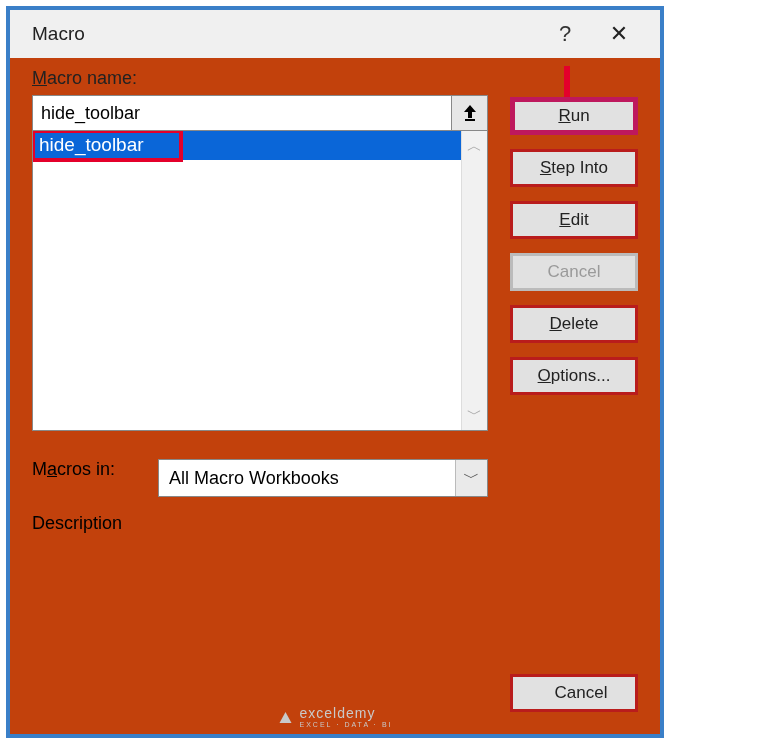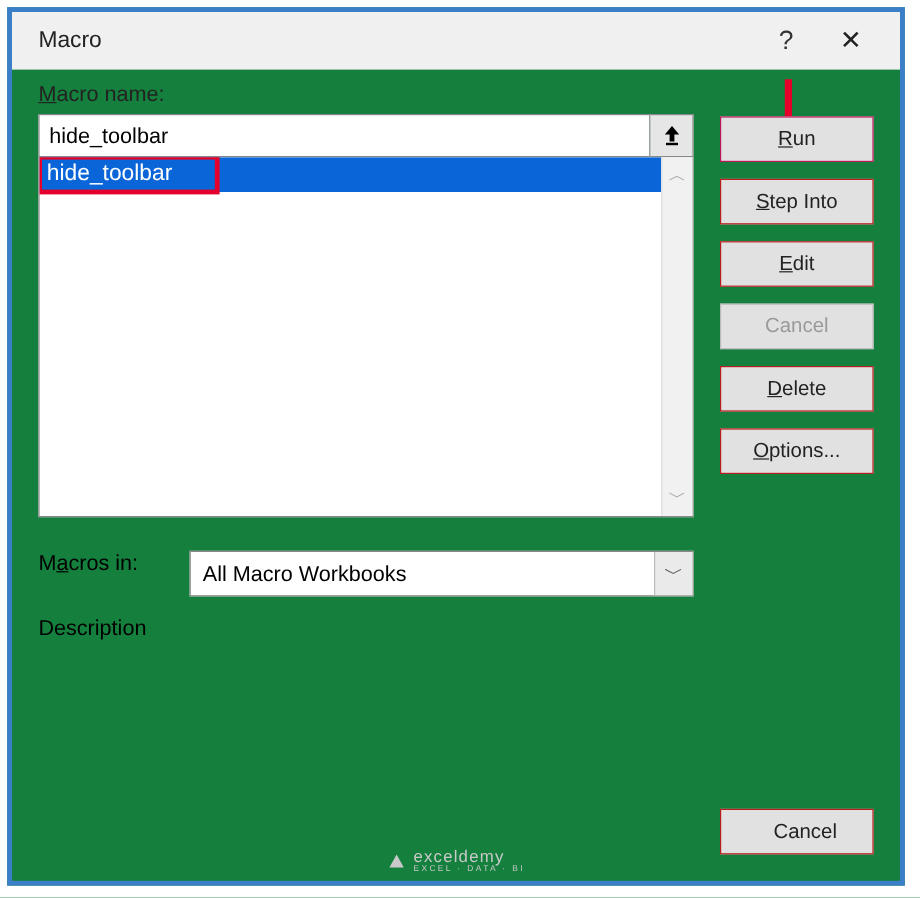--- a/index.html
+++ b/index.html
@@ -6,22 +6,22 @@
     body {
       font-family: "Segoe UI", Tahoma, sans-serif;
       background: #fff;
       display: flex;
       align-items: flex-start;
       justify-content: flex-start;
       padding: 6px;
     }
     .dialog-outer {
       border: 4px solid #3a7fc8;
-      background: #15803d;
-      width: 748px;
+      background: #c2410c;
+      width: 658px;
       height: 732px;
       position: relative;
     }
     .titlebar {
       display: flex;
       align-items: center;
       height: 48px;
       padding: 0 14px 0 22px;
       background: #f0f0f0;
     }
@@ -165,30 +165,30 @@
       justify-content: center;
       color: #555;
     }
     .desc-label {
       margin-top: 16px;
       font-size: 18px;
     }
     .btn {
       height: 38px;
       background: #e1e1e1;
-      border: 1px solid #b91c1c;
+      border: 3px solid #b91c1c;
       font-size: 17px;
       color: #222;
       display: flex;
       align-items: center;
       justify-content: center;
       cursor: default;
     }
     .btn.primary {
-      border: 1px solid #be185d;
+      border: 5px solid #be185d;
       background: #e1e1e1;
     }
     .btn.disabled {
       color: #9a9a9a;
       border-color: #bbb;
     }
     .btn u { text-decoration: underline; }
     .cancel-row {
       position: absolute;
       right: 22px;

